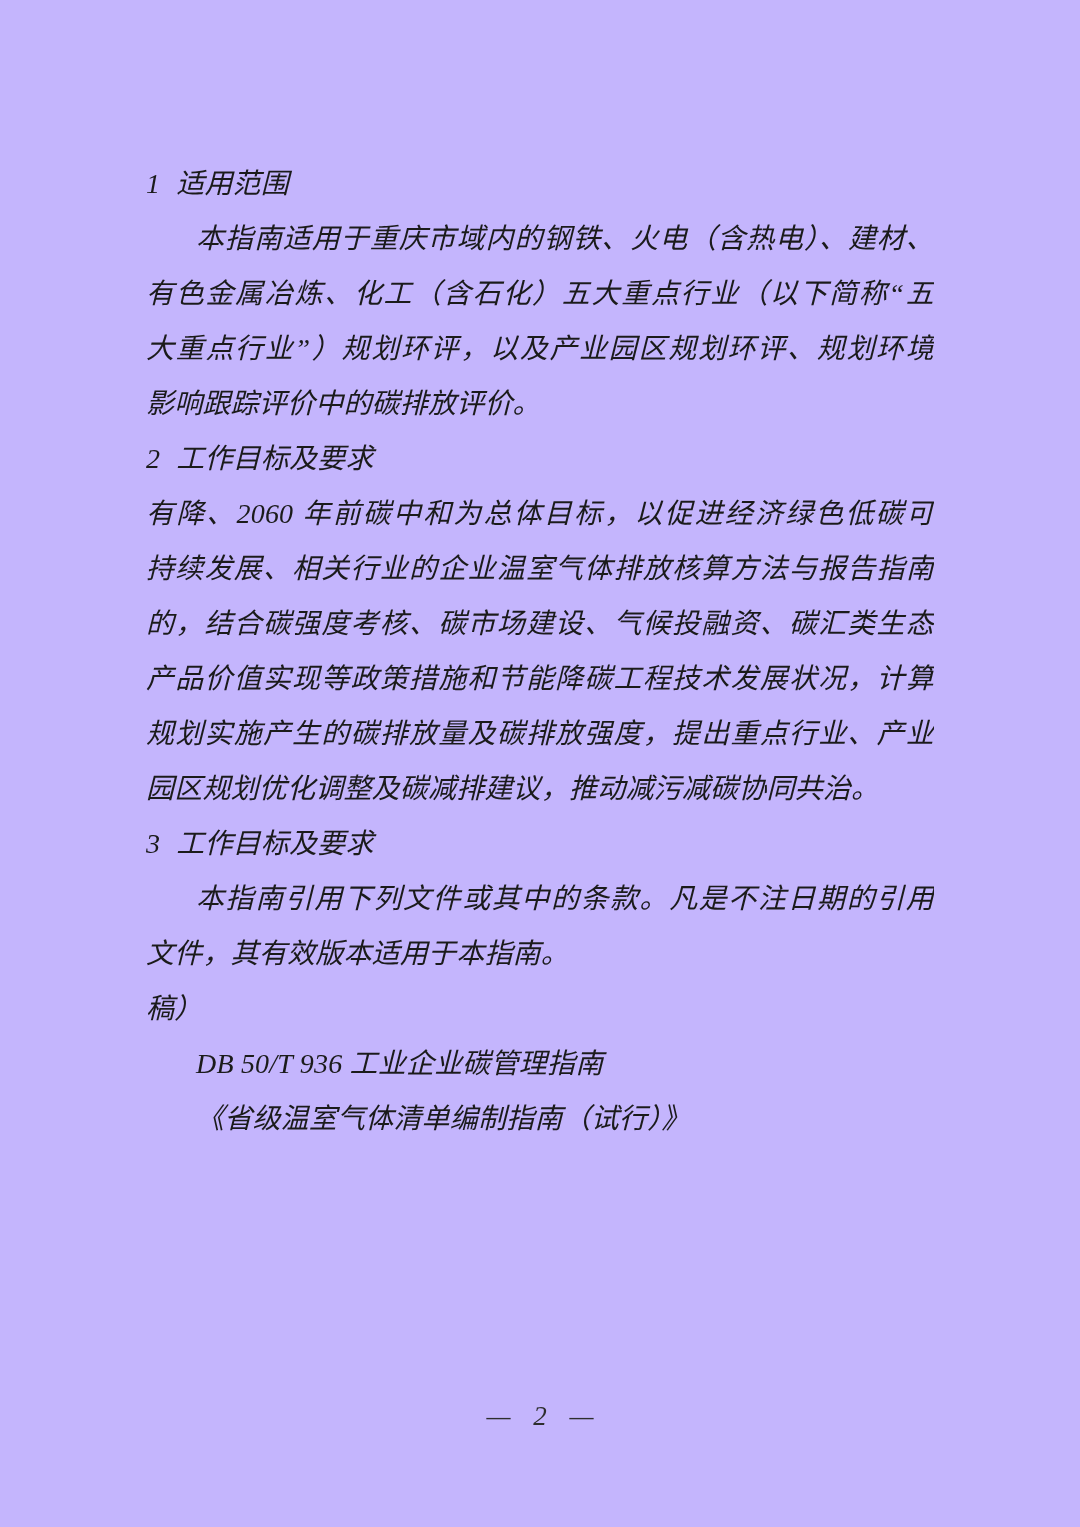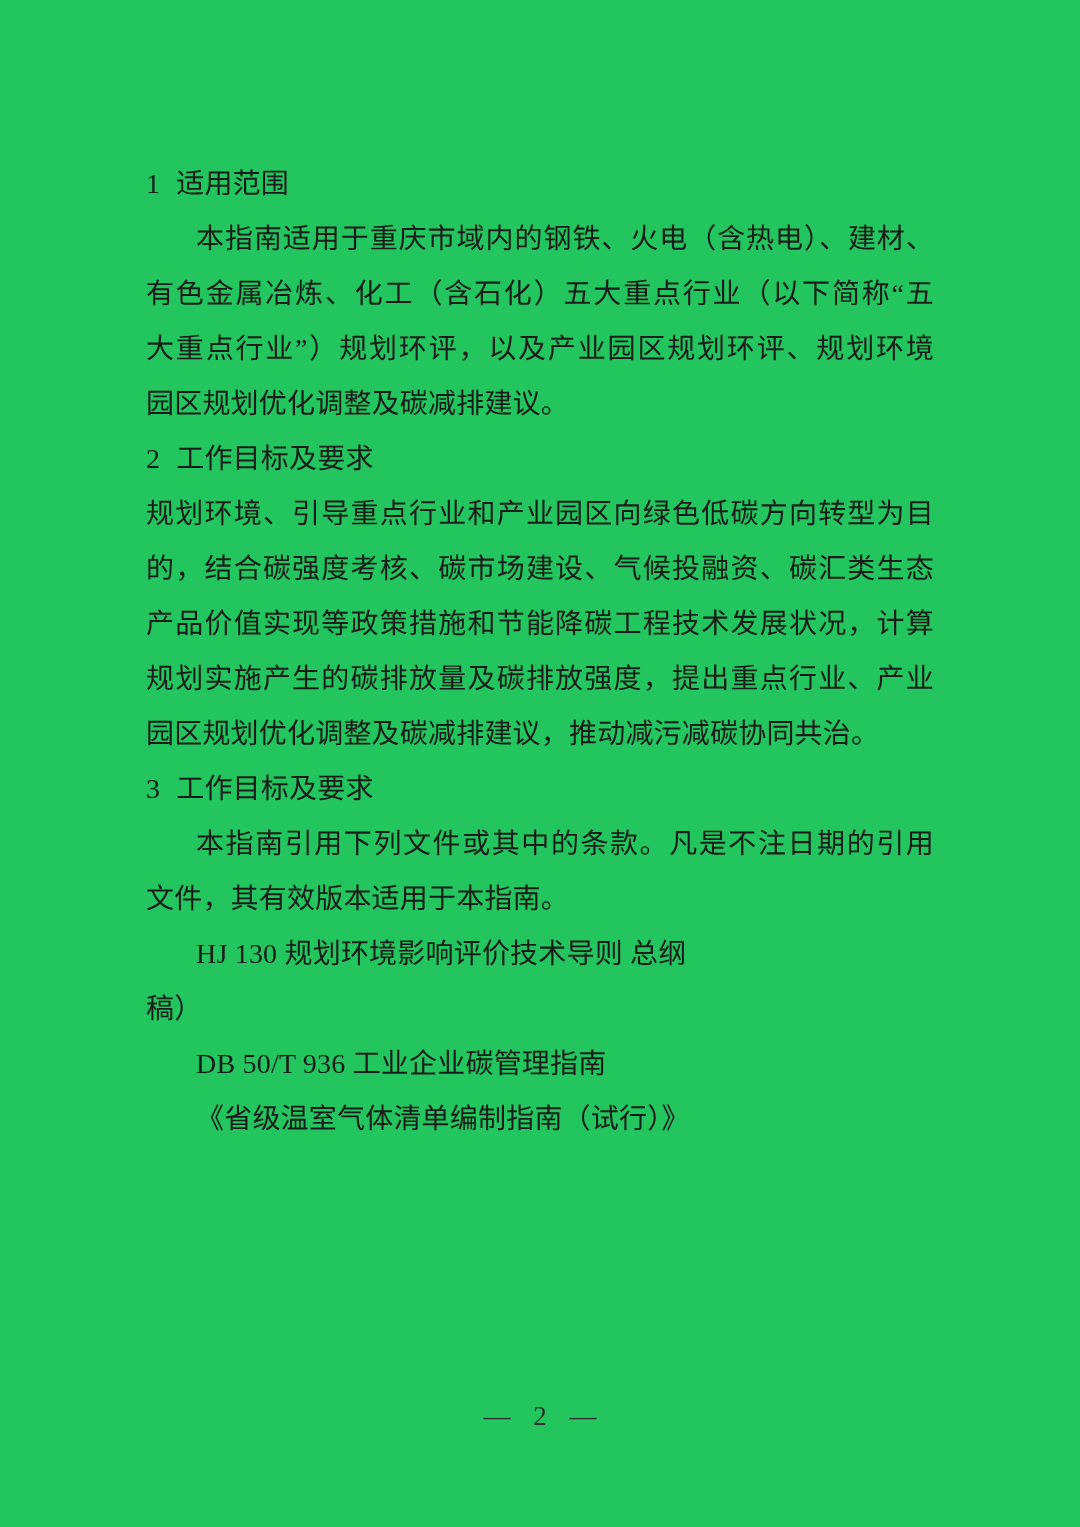--- a/index.html
+++ b/index.html
@@ -8,21 +8,22 @@
     width: 1080px;
     height: 1527px;
     position: relative;
     overflow: hidden;
     font-family: "Liberation Serif", "DejaVu Serif", serif;
     color: #1b1b1b;
   }
   .page {
     position: absolute;
     inset: 0;
-    background: #22c55e;
+    background: #c4b5fd;
+    font-style: italic;
   }
   .content {
     position: absolute;
     left: 146px;
     top: 156px;
     width: 788px;
   }
   .line {
     height: 55px;
     line-height: 55px;
@@ -55,29 +56,29 @@
 </style>
 </head>
 <body>
 
 <div class="page">
   <div class="content" id="doc-content">
       <div class="line heading"><span class="sec-num">1</span><span>适用范围</span></div>
       <div class="line indent fill">本指南适用于重庆市域内的钢铁、火电（含热电）、建材、</div>
       <div class="line fill">有色金属冶炼、化工（含石化）五大重点行业（以下简称“五</div>
       <div class="line fill">大重点行业”）规划环评，以及产业园区规划环评、规划环境</div>
-      <div class="line">园区规划优化调整及碳减排建议。</div>
+      <div class="line">影响跟踪评价中的碳排放评价。</div>
       <div class="line heading"><span class="sec-num">2</span><span>工作目标及要求</span></div>
-      <div class="line fill">规划环境、引导重点行业和产业园区向绿色低碳方向转型为目</div>
+      <div class="line fill">有降、2060 年前碳中和为总体目标，以促进经济绿色低碳可</div>
+      <div class="line fill">持续发展、相关行业的企业温室气体排放核算方法与报告指南</div>
       <div class="line fill">的，结合碳强度考核、碳市场建设、气候投融资、碳汇类生态</div>
       <div class="line fill">产品价值实现等政策措施和节能降碳工程技术发展状况，计算</div>
       <div class="line fill">规划实施产生的碳排放量及碳排放强度，提出重点行业、产业</div>
       <div class="line">园区规划优化调整及碳减排建议，推动减污减碳协同共治。</div>
       <div class="line heading"><span class="sec-num">3</span><span>工作目标及要求</span></div>
       <div class="line indent fill">本指南引用下列文件或其中的条款。凡是不注日期的引用</div>
       <div class="line">文件，其有效版本适用于本指南。</div>
-      <div class="line indent">HJ 130 规划环境影响评价技术导则 总纲</div>
       <div class="line">稿）</div>
       <div class="line indent">DB 50/T 936 工业企业碳管理指南</div>
       <div class="line indent">《省级温室气体清单编制指南（试行）》</div>
     </div>
   <div class="footer">— 2 —</div>
 </div>
 
 </body></html>

